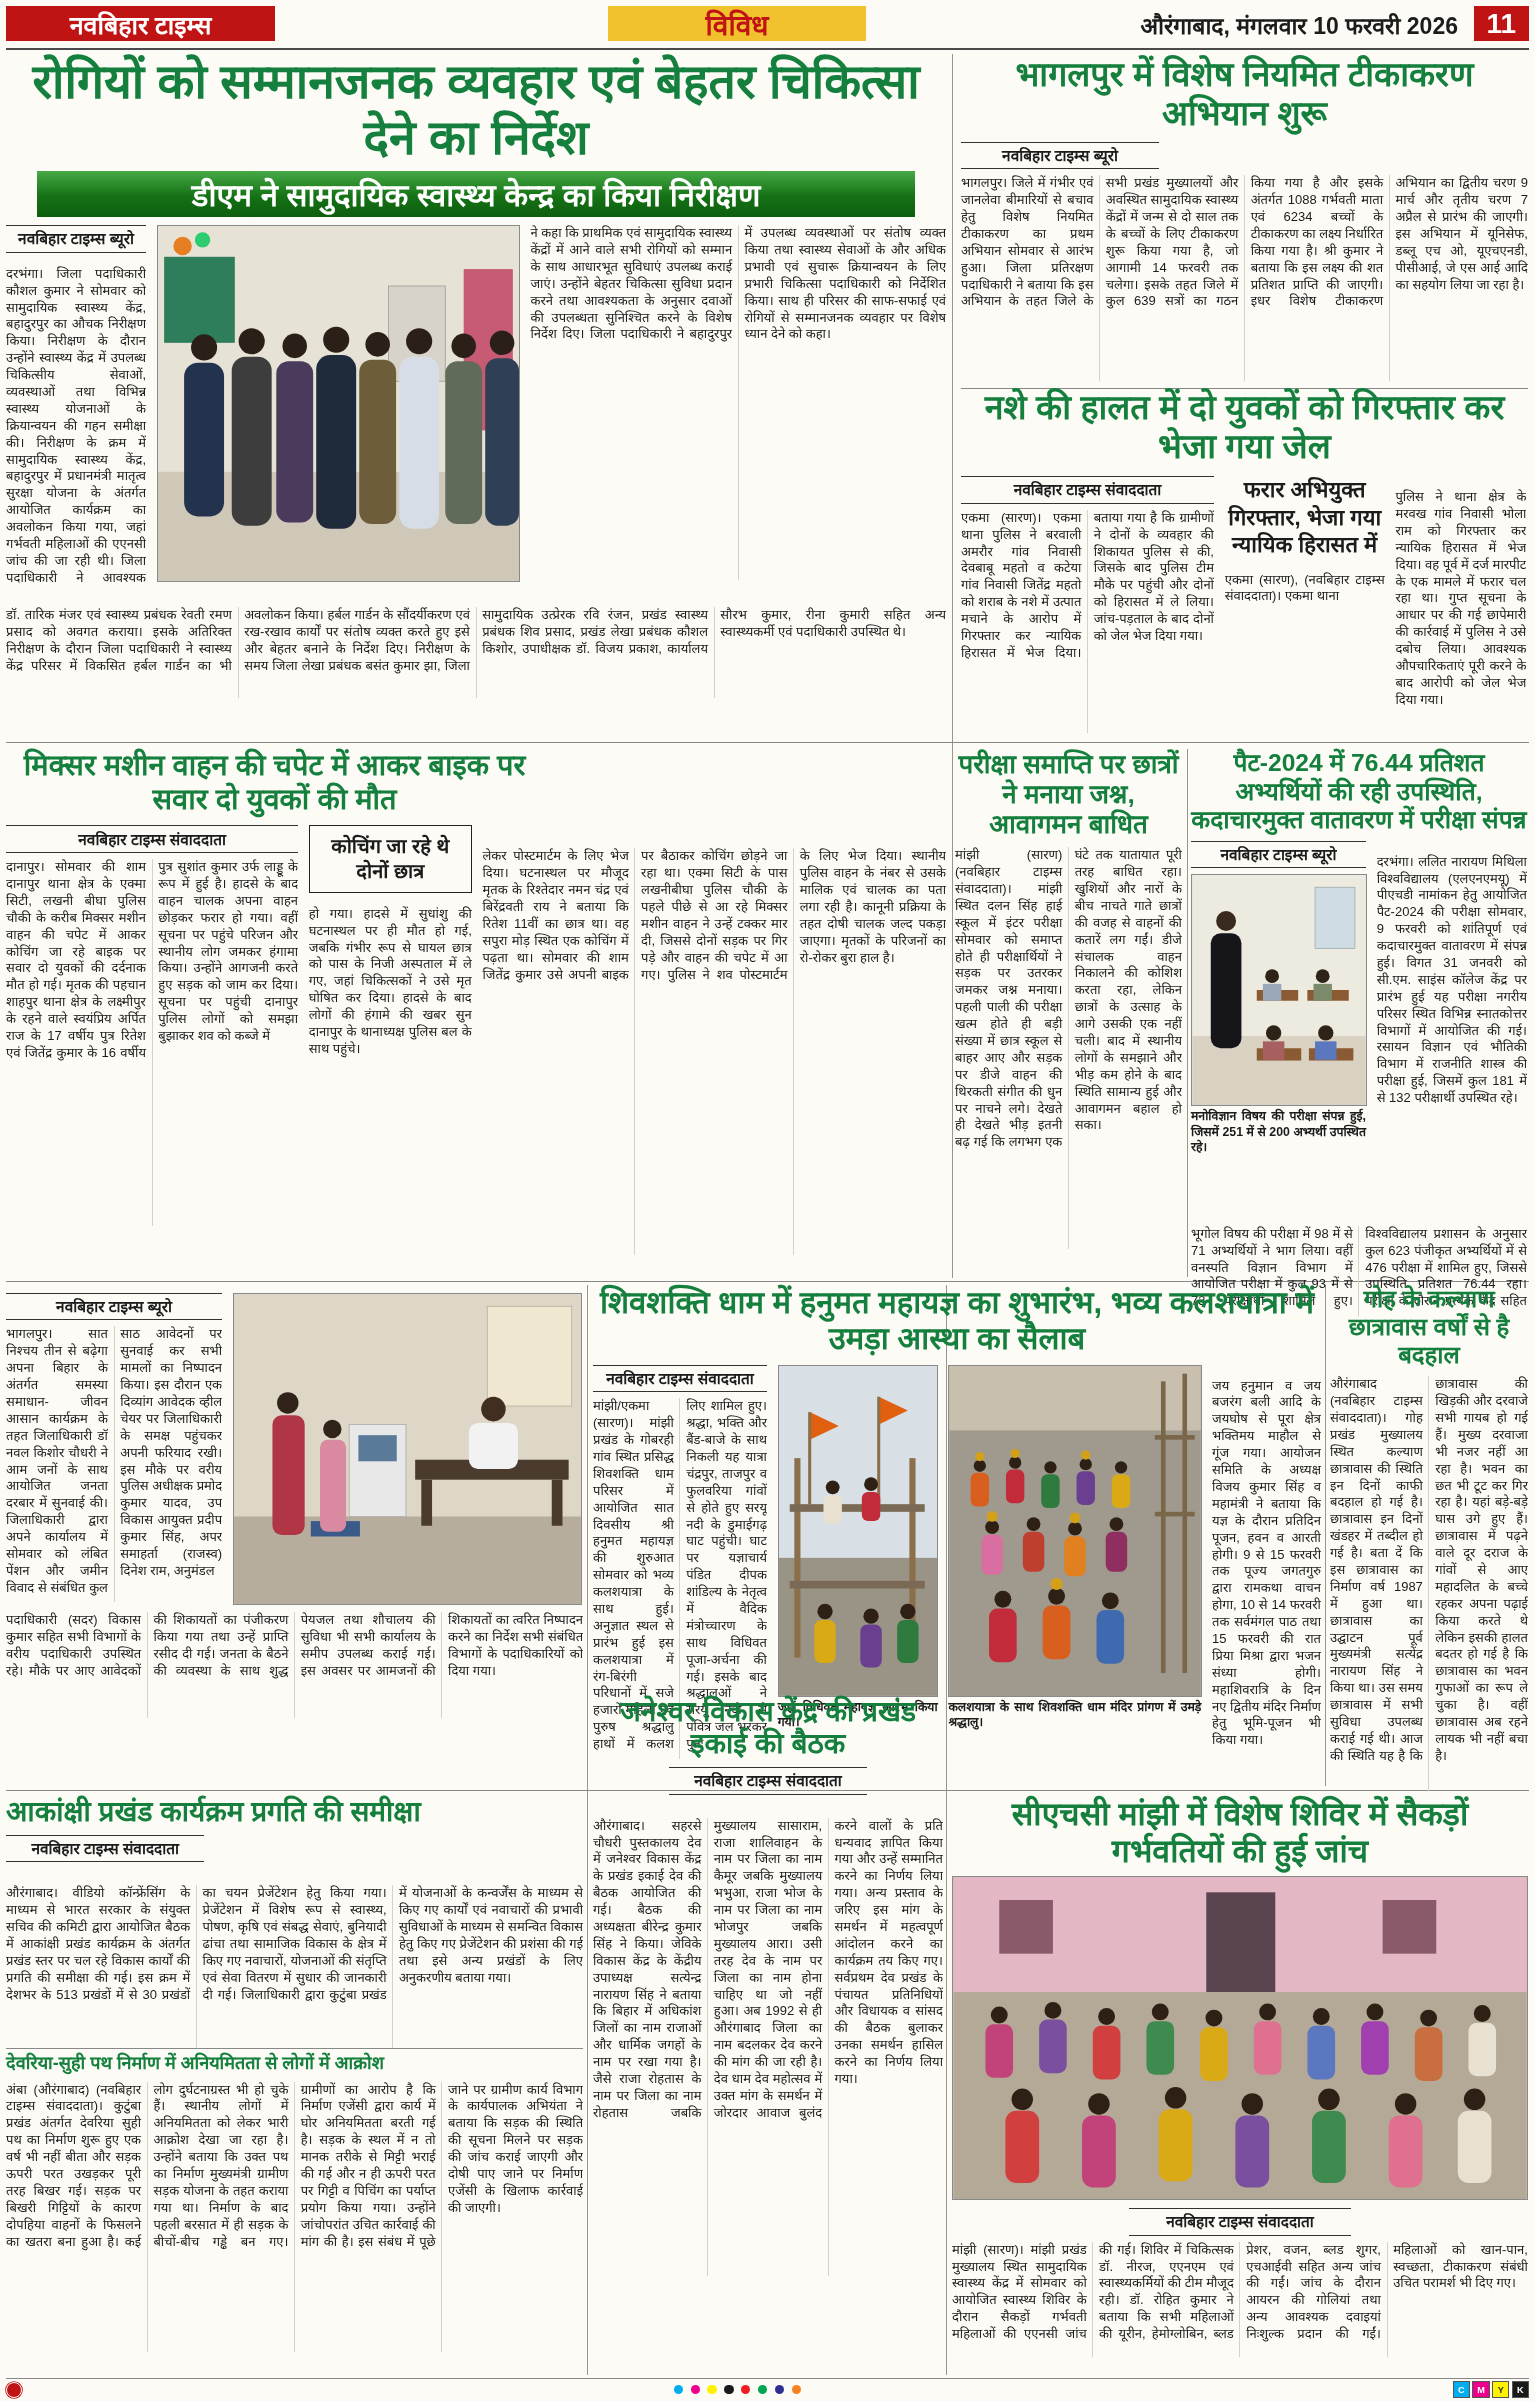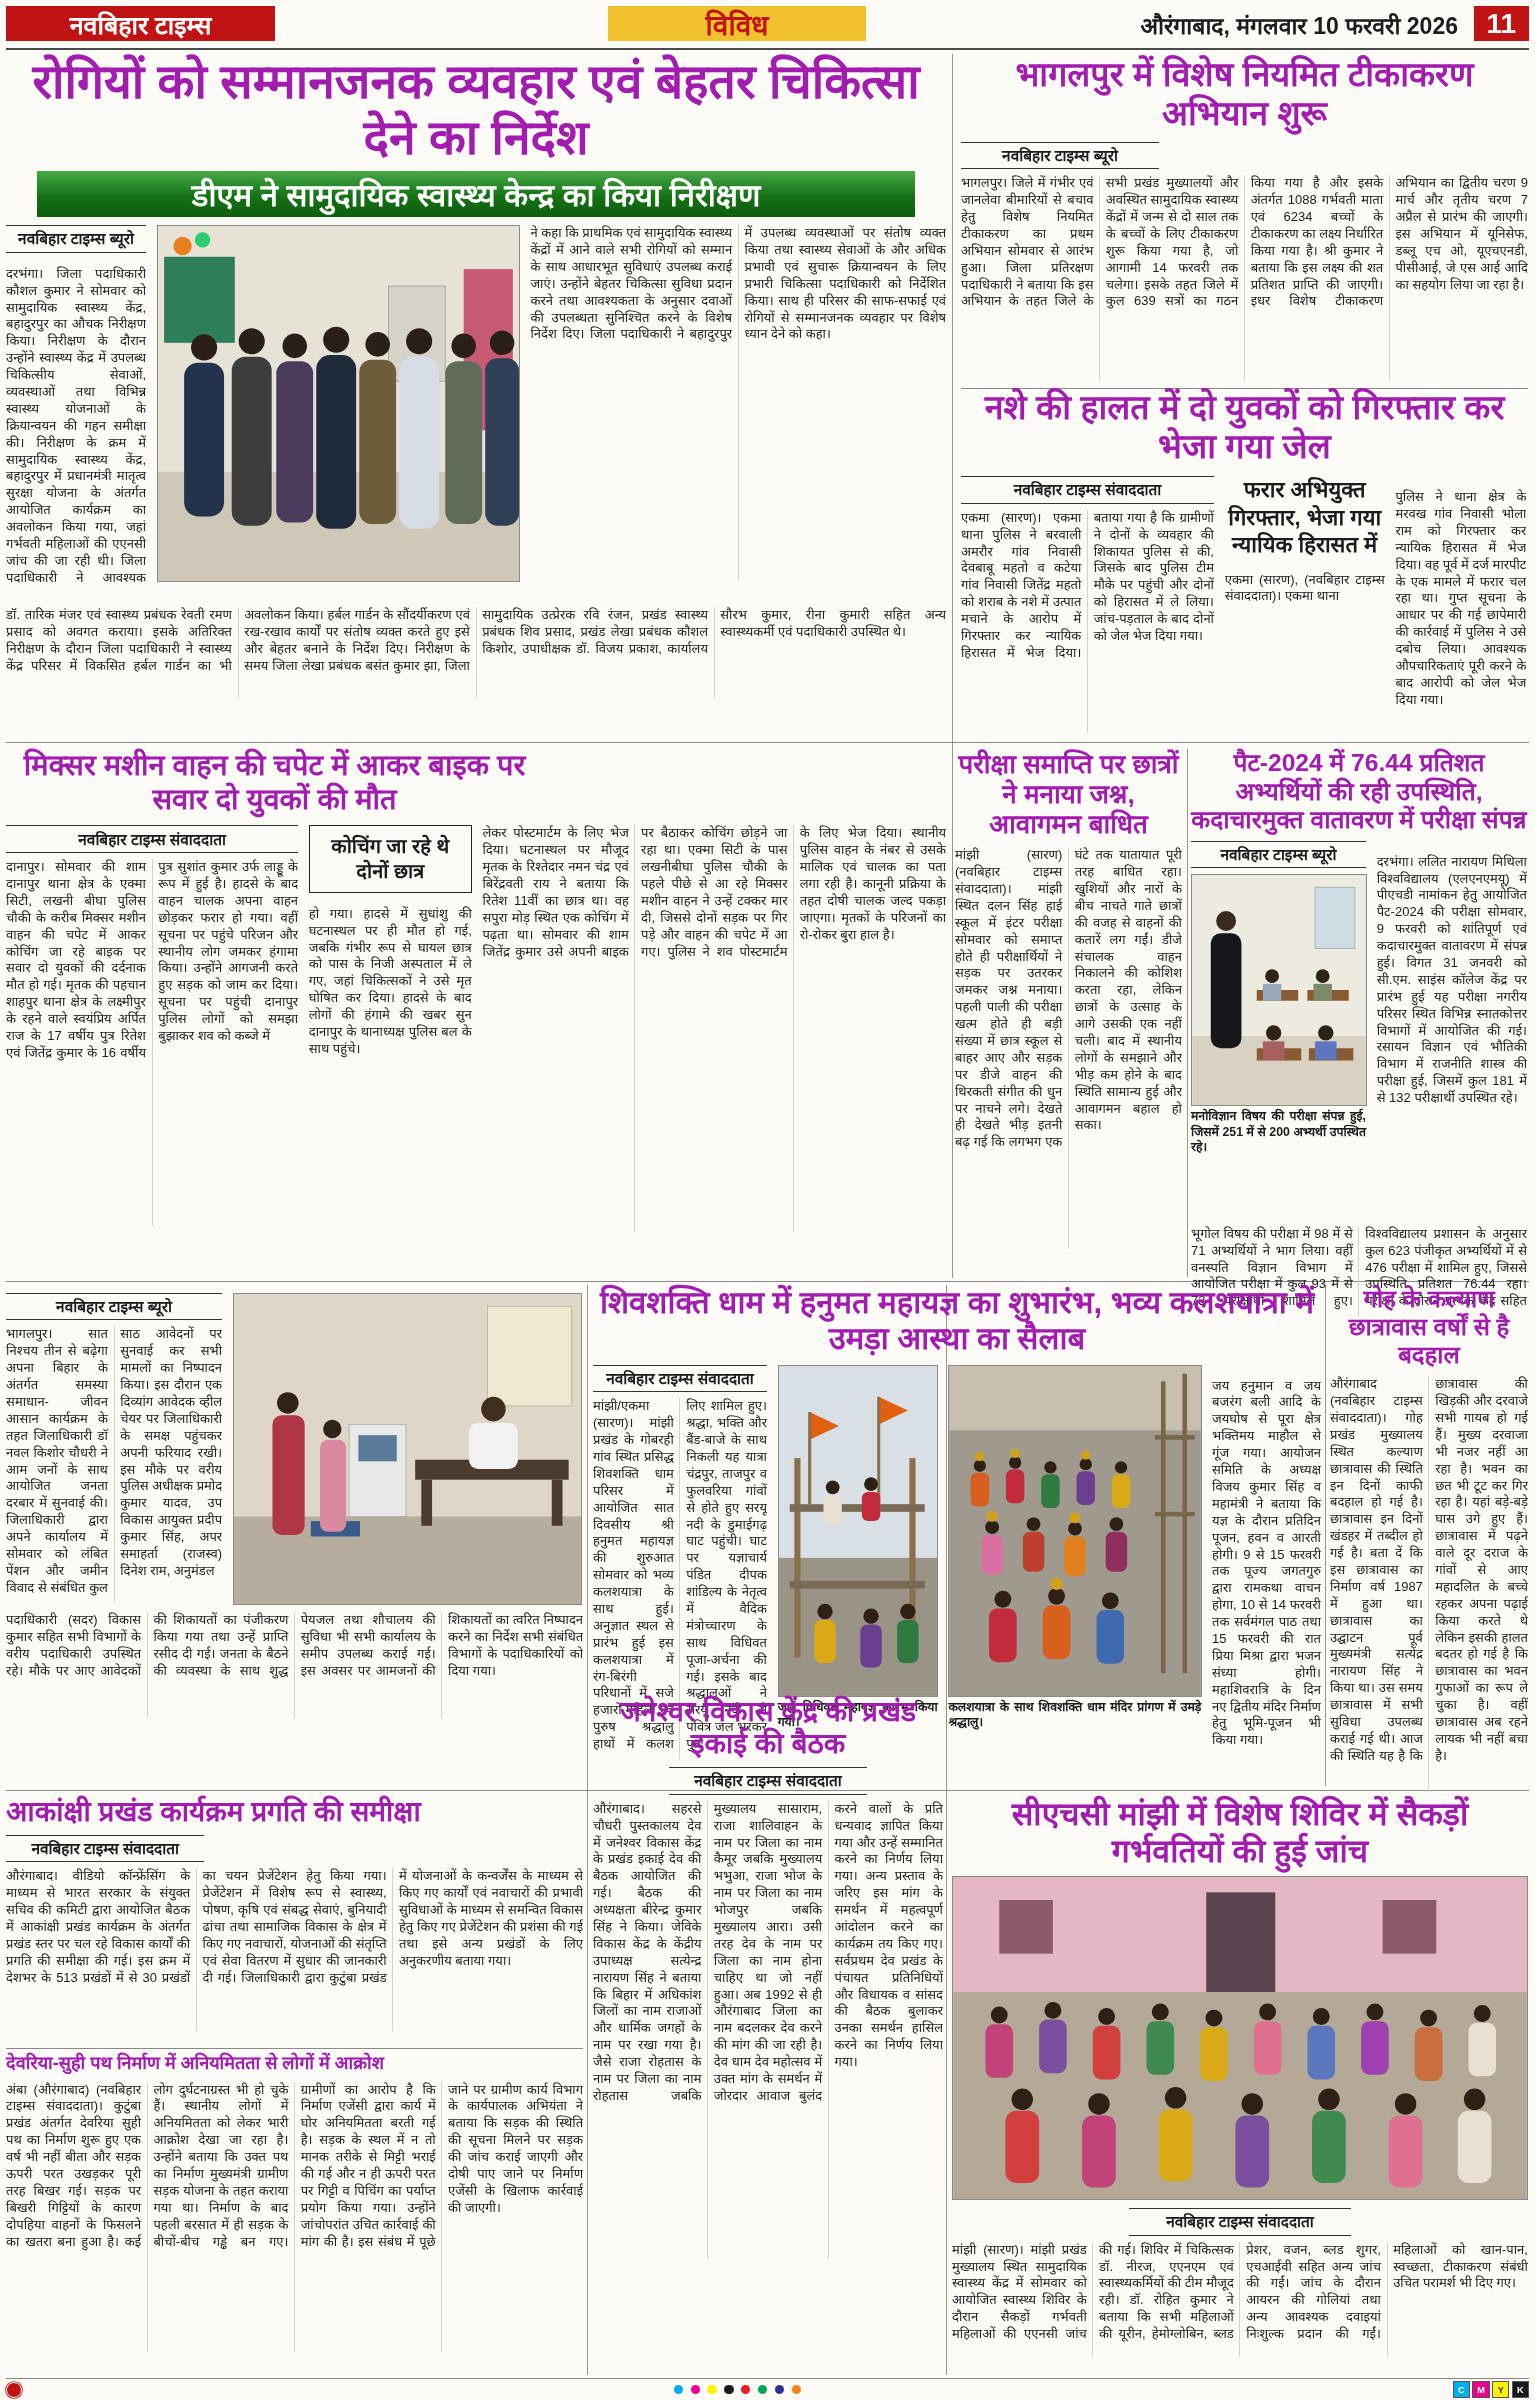--- a/index.html
+++ b/index.html
@@ -10,27 +10,27 @@
   .masthead{left:6.1px;top:6.1px;width:269px;height:35px;color:#fff;font-size:25px;font-weight:700;
             display:flex;align-items:center;justify-content:center;}
   .section-box{left:608px;top:6.1px;width:258px;height:35px;color:#c01414;font-size:28px;font-weight:700;
             display:flex;align-items:center;justify-content:center;}
   .edition{right:77px;top:9.2px;font-size:23px;font-weight:700;}
   .pagenum{right:6.1px;top:6.1px;width:55px;height:35px;color:#fff;font-size:28px;font-weight:700;
             display:flex;align-items:center;justify-content:center;}
   .rule-h{background:#4a4a4a;height:1.5px;}
   .rule-v{background:#9a948a;width:0.8px;}
   
-  .hl{font-weight:700;line-height:1.16;color:#a21caf;}
+  .hl{font-weight:700;line-height:1.16;color:#15803d;}
   .center{text-align:center;}
   .byline{font-weight:700;text-align:center;font-size:15.4px;border-top:1.5px solid #333;border-bottom:1.5px solid #333;
           padding:2.3px 3.1px;margin:0 0 6.1px 0;}
   .bodytext{font-size:13px;line-height:1.3;text-align:justify;overflow:hidden;}
   .c2{column-count:2;column-gap:12.3px;column-rule:0.8px solid #d8d2c6;}
-  .c3{column-count:3;column-gap:12.3px;column-rule:0.8px solid #d8d2c6;}
+  .c3{column-count:3;column-gap:12.3px;column-rule:0.8px solid #d8d2c6;margin-top:23px;}
   .c4{column-count:4;column-gap:12.3px;column-rule:0.8px solid #d8d2c6;}
   .photo{border:0.8px solid #8a8a8a;background:#ddd;overflow:hidden;}
   .caption{font-size:12.3px;font-weight:600;line-height:1.25;margin-top:3.1px;text-align:justify;}
   .kicker{margin:6.1px 31px 7.7px 31px;height:46px;color:#fff;font-size:31px;font-weight:700;
           display:flex;align-items:center;justify-content:center;
           background:linear-gradient(180deg,#46a946 0%,#157215 55%,#0d5e0d 100%);}
   .inbox{border:1.5px solid #222;padding:7.7px 6.1px;font-size:20px;font-weight:700;text-align:center;line-height:1.25;margin-bottom:6.1px;}
   .subhead{font-size:22px;font-weight:700;text-align:center;line-height:1.25;margin-bottom:6.1px;}
   .flexrow{display:flex;gap:10.7px;}
   

